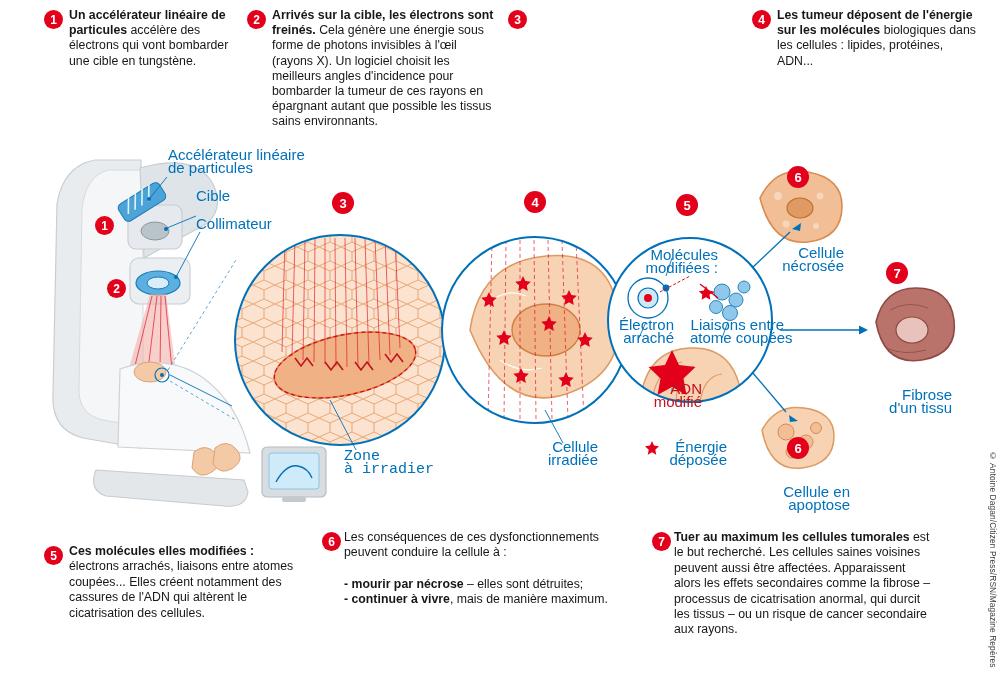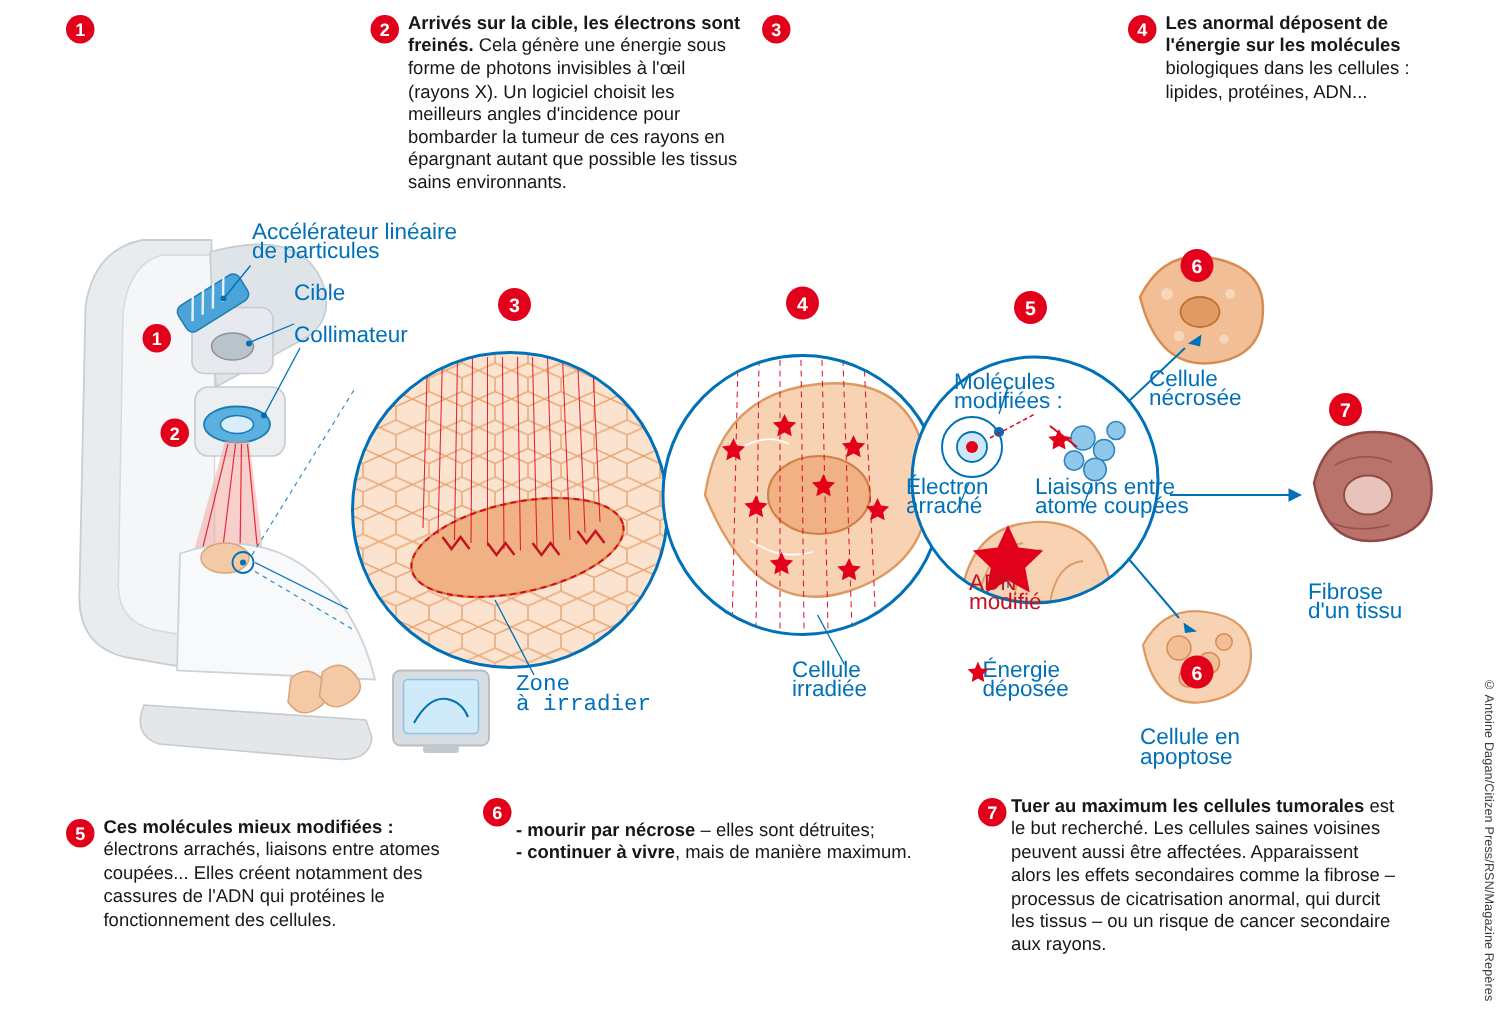--- a/index.html
+++ b/index.html
@@ -19,21 +19,21 @@
     line-height:1;
   }
   .num.big{width:22px;height:22px;font-size:13px;}
 
   
   .cap{position:absolute;font-size:12.3px;line-height:15.2px;color:#15171a;}
   .cap b{font-weight:bold;}
 
   
   .lbl{position:absolute;font-size:15px;line-height:13px;color:#0071b9;}
-  .lbl.c{text-align:left;}
+  .lbl.c{text-align:right;}
 
   
   .bcap{position:absolute;font-size:12.3px;line-height:15.4px;color:#15171a;}
 
   
   .credit{
     position:absolute;right:2px;bottom:6px;
     writing-mode:vertical-rl;
     font-size:8.4px;color:#3c3c3c;letter-spacing:.1px;
   }
@@ -282,31 +282,34 @@
 
     <g stroke="#0071b9" stroke-width="0.9" fill="none">
       <path d="M666 276 L672 258"></path>
       <path d="M646 322 L638 340"></path>
       <path d="M728 322 L722 338"></path>
       <path d="M672 388 L672 392"></path>
     </g>
   </svg>
 
   <div class="num" style="left:44px;top:10px;">1</div>
+  <div class="cap" style="left:69px;top:8px;width:168px;">
+    <b>Un accélérateur linéaire de particules</b><span> accélère des électrons qui vont bombarder une cible en tungstène.</span>
+  </div>
 
   <div class="num" style="left:247px;top:10px;">2</div>
   <div class="cap" style="left:272px;top:8px;width:225px;">
     <b>Arrivés sur la cible, les électrons sont freinés.</b><span> Cela génère une énergie sous forme de photons invisibles à l'œil (rayons X). Un logiciel choisit les meilleurs angles d'incidence pour bombarder la tumeur de ces rayons en épargnant autant que possible les tissus sains environnants.</span>
   </div>
 
   <div class="num" style="left:508px;top:10px;">3</div>
 
   <div class="num" style="left:752px;top:10px;">4</div>
   <div class="cap" style="left:777px;top:8px;width:200px;">
-    <b>Les anormal déposent de l'énergie sur les molécules</b><span> biologiques dans les cellules : lipides, protéines, ADN...</span>
+    <b>Les tumeur déposent de l'énergie sur les molécules</b><span> biologiques dans les cellules : lipides, protéines, ADN...</span>
   </div>
 
   <div class="num" style="left:95px;top:216px;">1</div>
   <div class="num" style="left:107px;top:279px;">2</div>
   <div class="num big" style="left:332px;top:192px;">3</div>
   <div class="num big" style="left:524px;top:191px;">4</div>
   <div class="num big" style="left:676px;top:194px;">5</div>
   <div class="num big" style="left:787px;top:166px;">6</div>
   <div class="num big" style="left:787px;top:437px;">6</div>
   <div class="num big" style="left:886px;top:262px;">7</div>
@@ -335,25 +338,26 @@
 apoptose</div>
   <div class="lbl c" style="left:872px;top:388px;width:80px;white-space:pre;">Fibrose
 d'un tissu</div>
 
   <svg width="16" height="16" style="position:absolute;left:644px;top:440px;">
     <path d="M8 1 l2 4.6 5 .6 -3.7 3.5 .9 5 -4.2 -2.4 -4.2 2.4 .9 -5 -3.7 -3.5 5 -.6 z" fill="#e2001a"></path>
   </svg>
 
   <div class="num" style="left:44px;top:546px;">5</div>
   <div class="bcap" style="left:69px;top:544px;width:235px;">
-    <b>Ces molécules mieux modifiées :</b><span> électrons arrachés, liaisons entre atomes coupées... Elles créent notamment des cassures de l'ADN qui protéines le fonctionnement des cellules.</span>
+    <b>Ces molécules elles modifiées :</b><span> électrons arrachés, liaisons entre atomes coupées... Elles créent notamment des cassures de l'ADN qui altèrent le cicatrisation des cellules.</span>
   </div>
 
   <div class="num" style="left:322px;top:532px;">6</div>
   <div class="bcap" style="left:344px;top:530px;width:300px;">
+    <span>Les conséquences de ces dysfonctionnements peuvent conduire la cellule à :</span>
     <div style="margin-top:16px;">
       <b>- mourir par nécrose</b><span> – elles sont détruites;</span>
     </div>
     <div>
       <b>- continuer à vivre</b><span>, mais de manière maximum.</span>
     </div>
   </div>
 
   <div class="num" style="left:652px;top:532px;">7</div>
   <div class="bcap" style="left:674px;top:530px;width:258px;">

